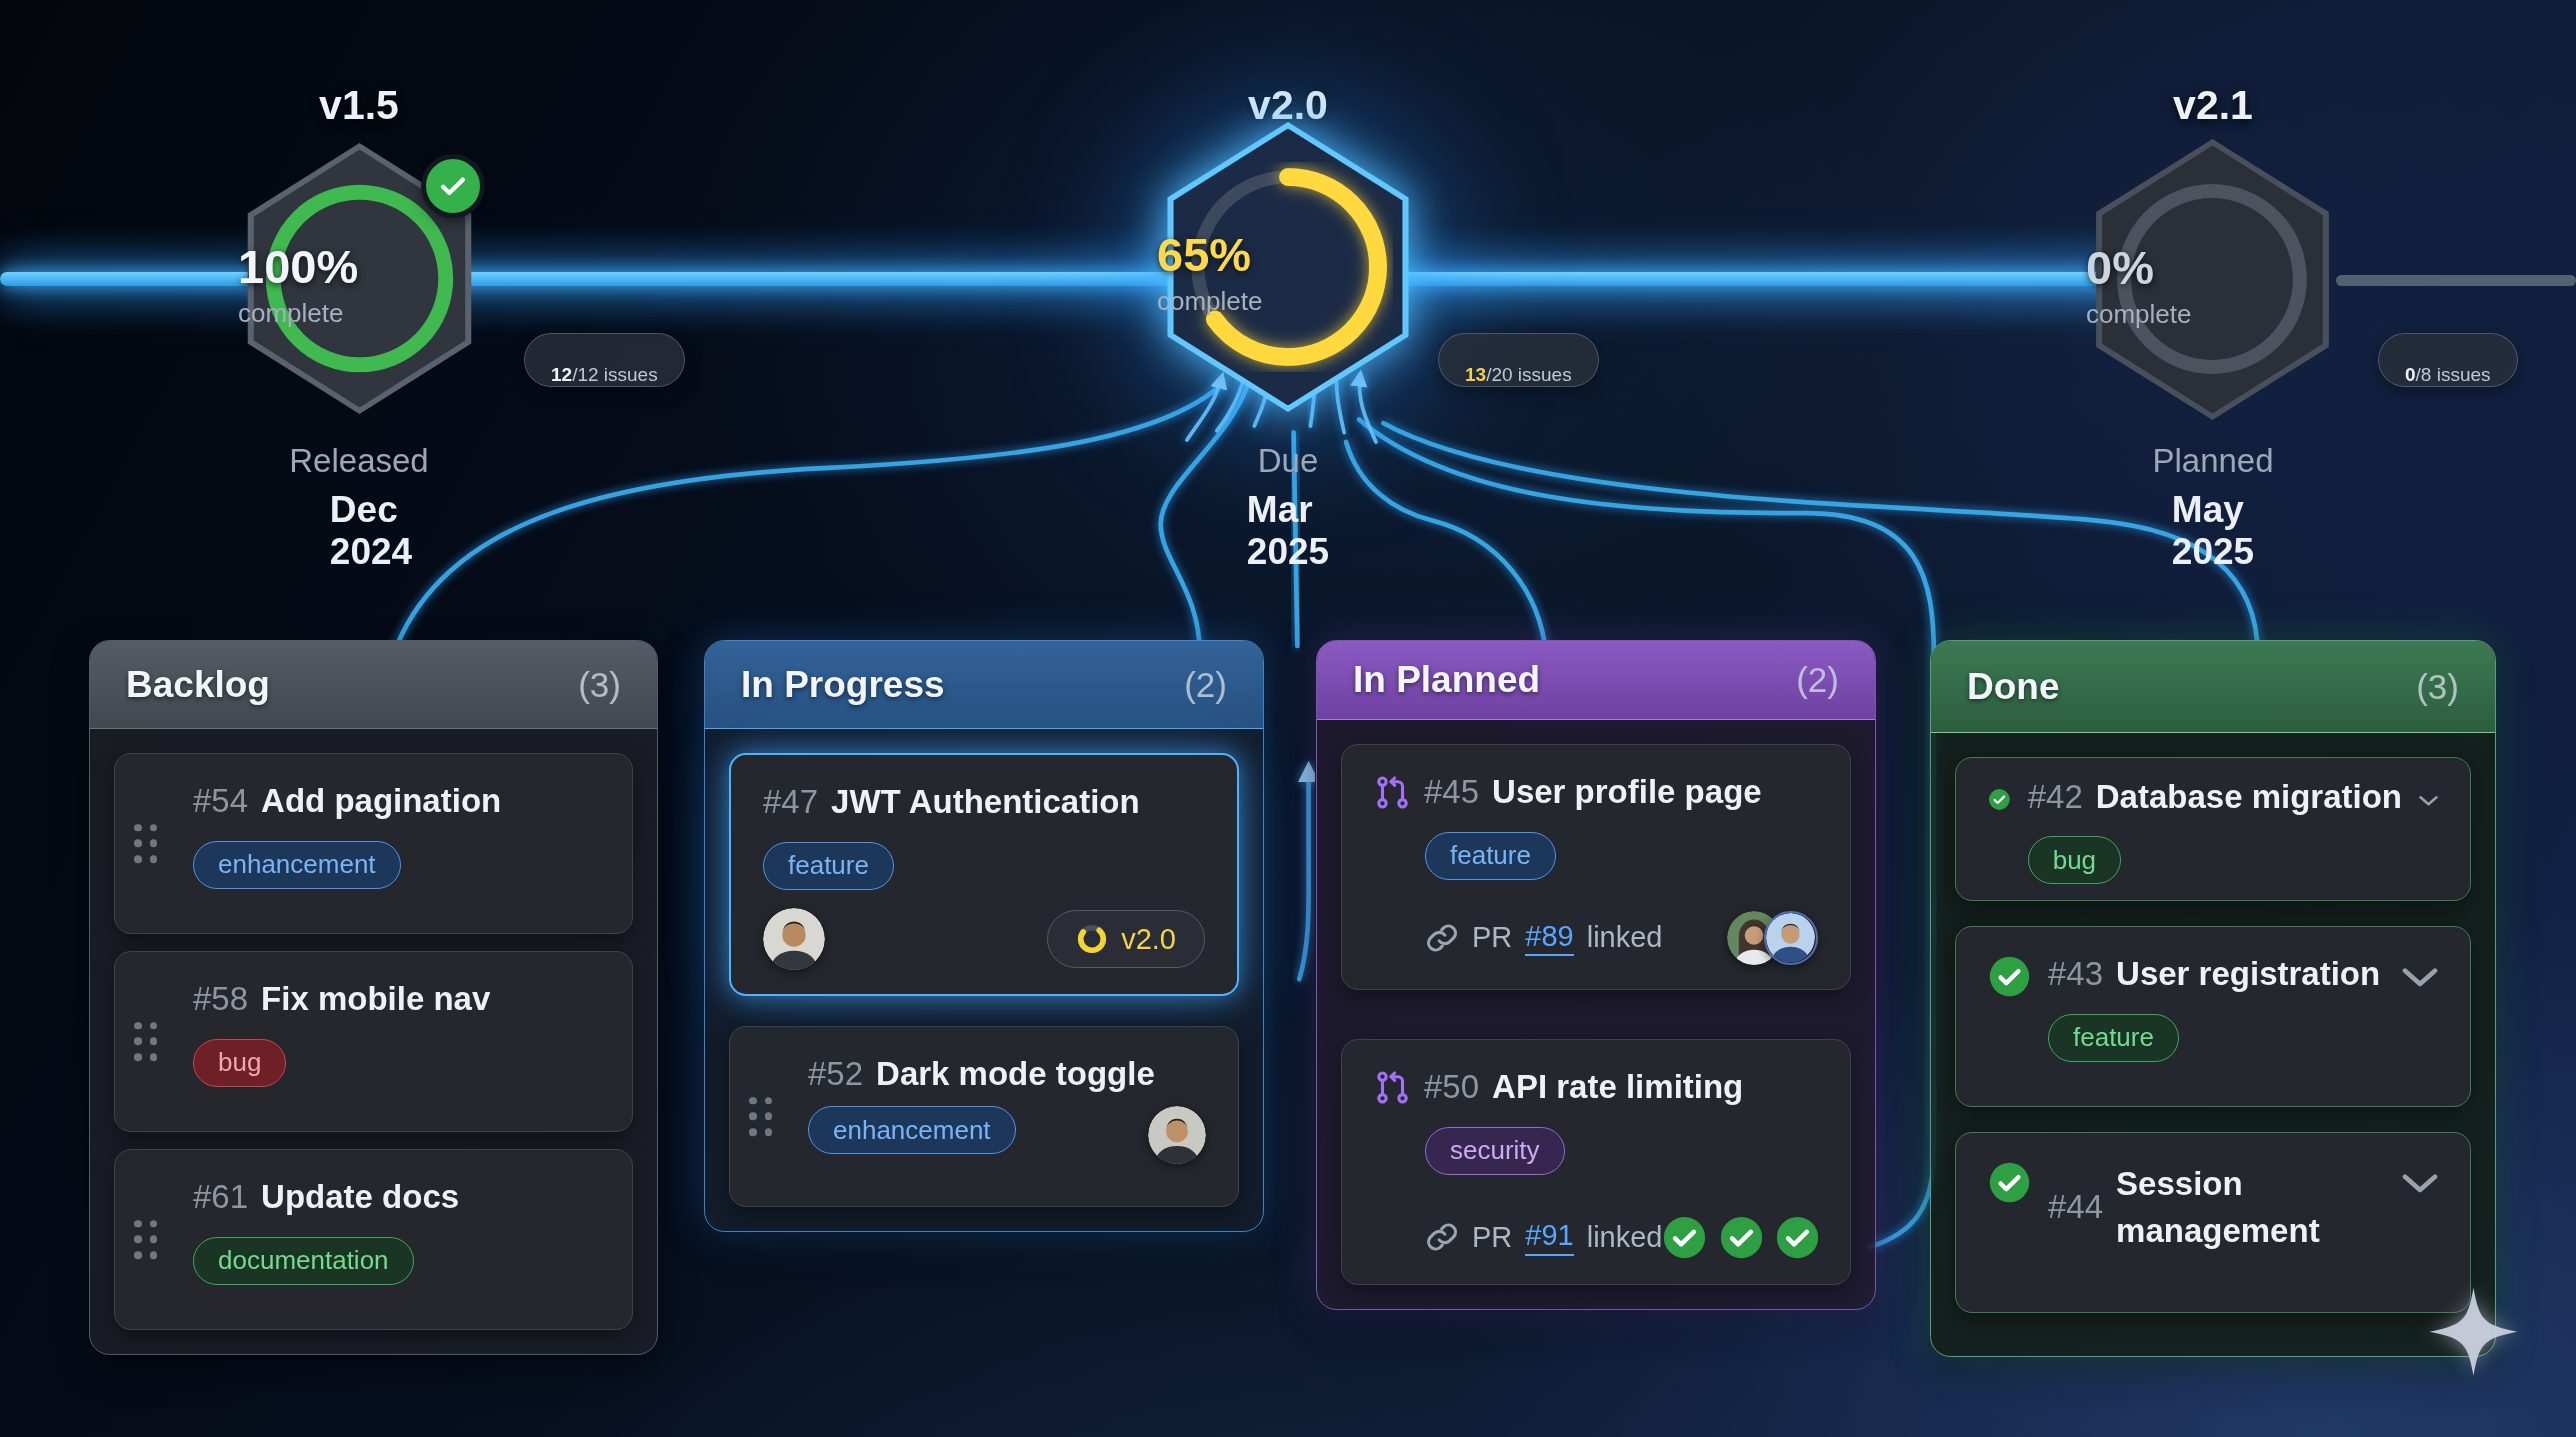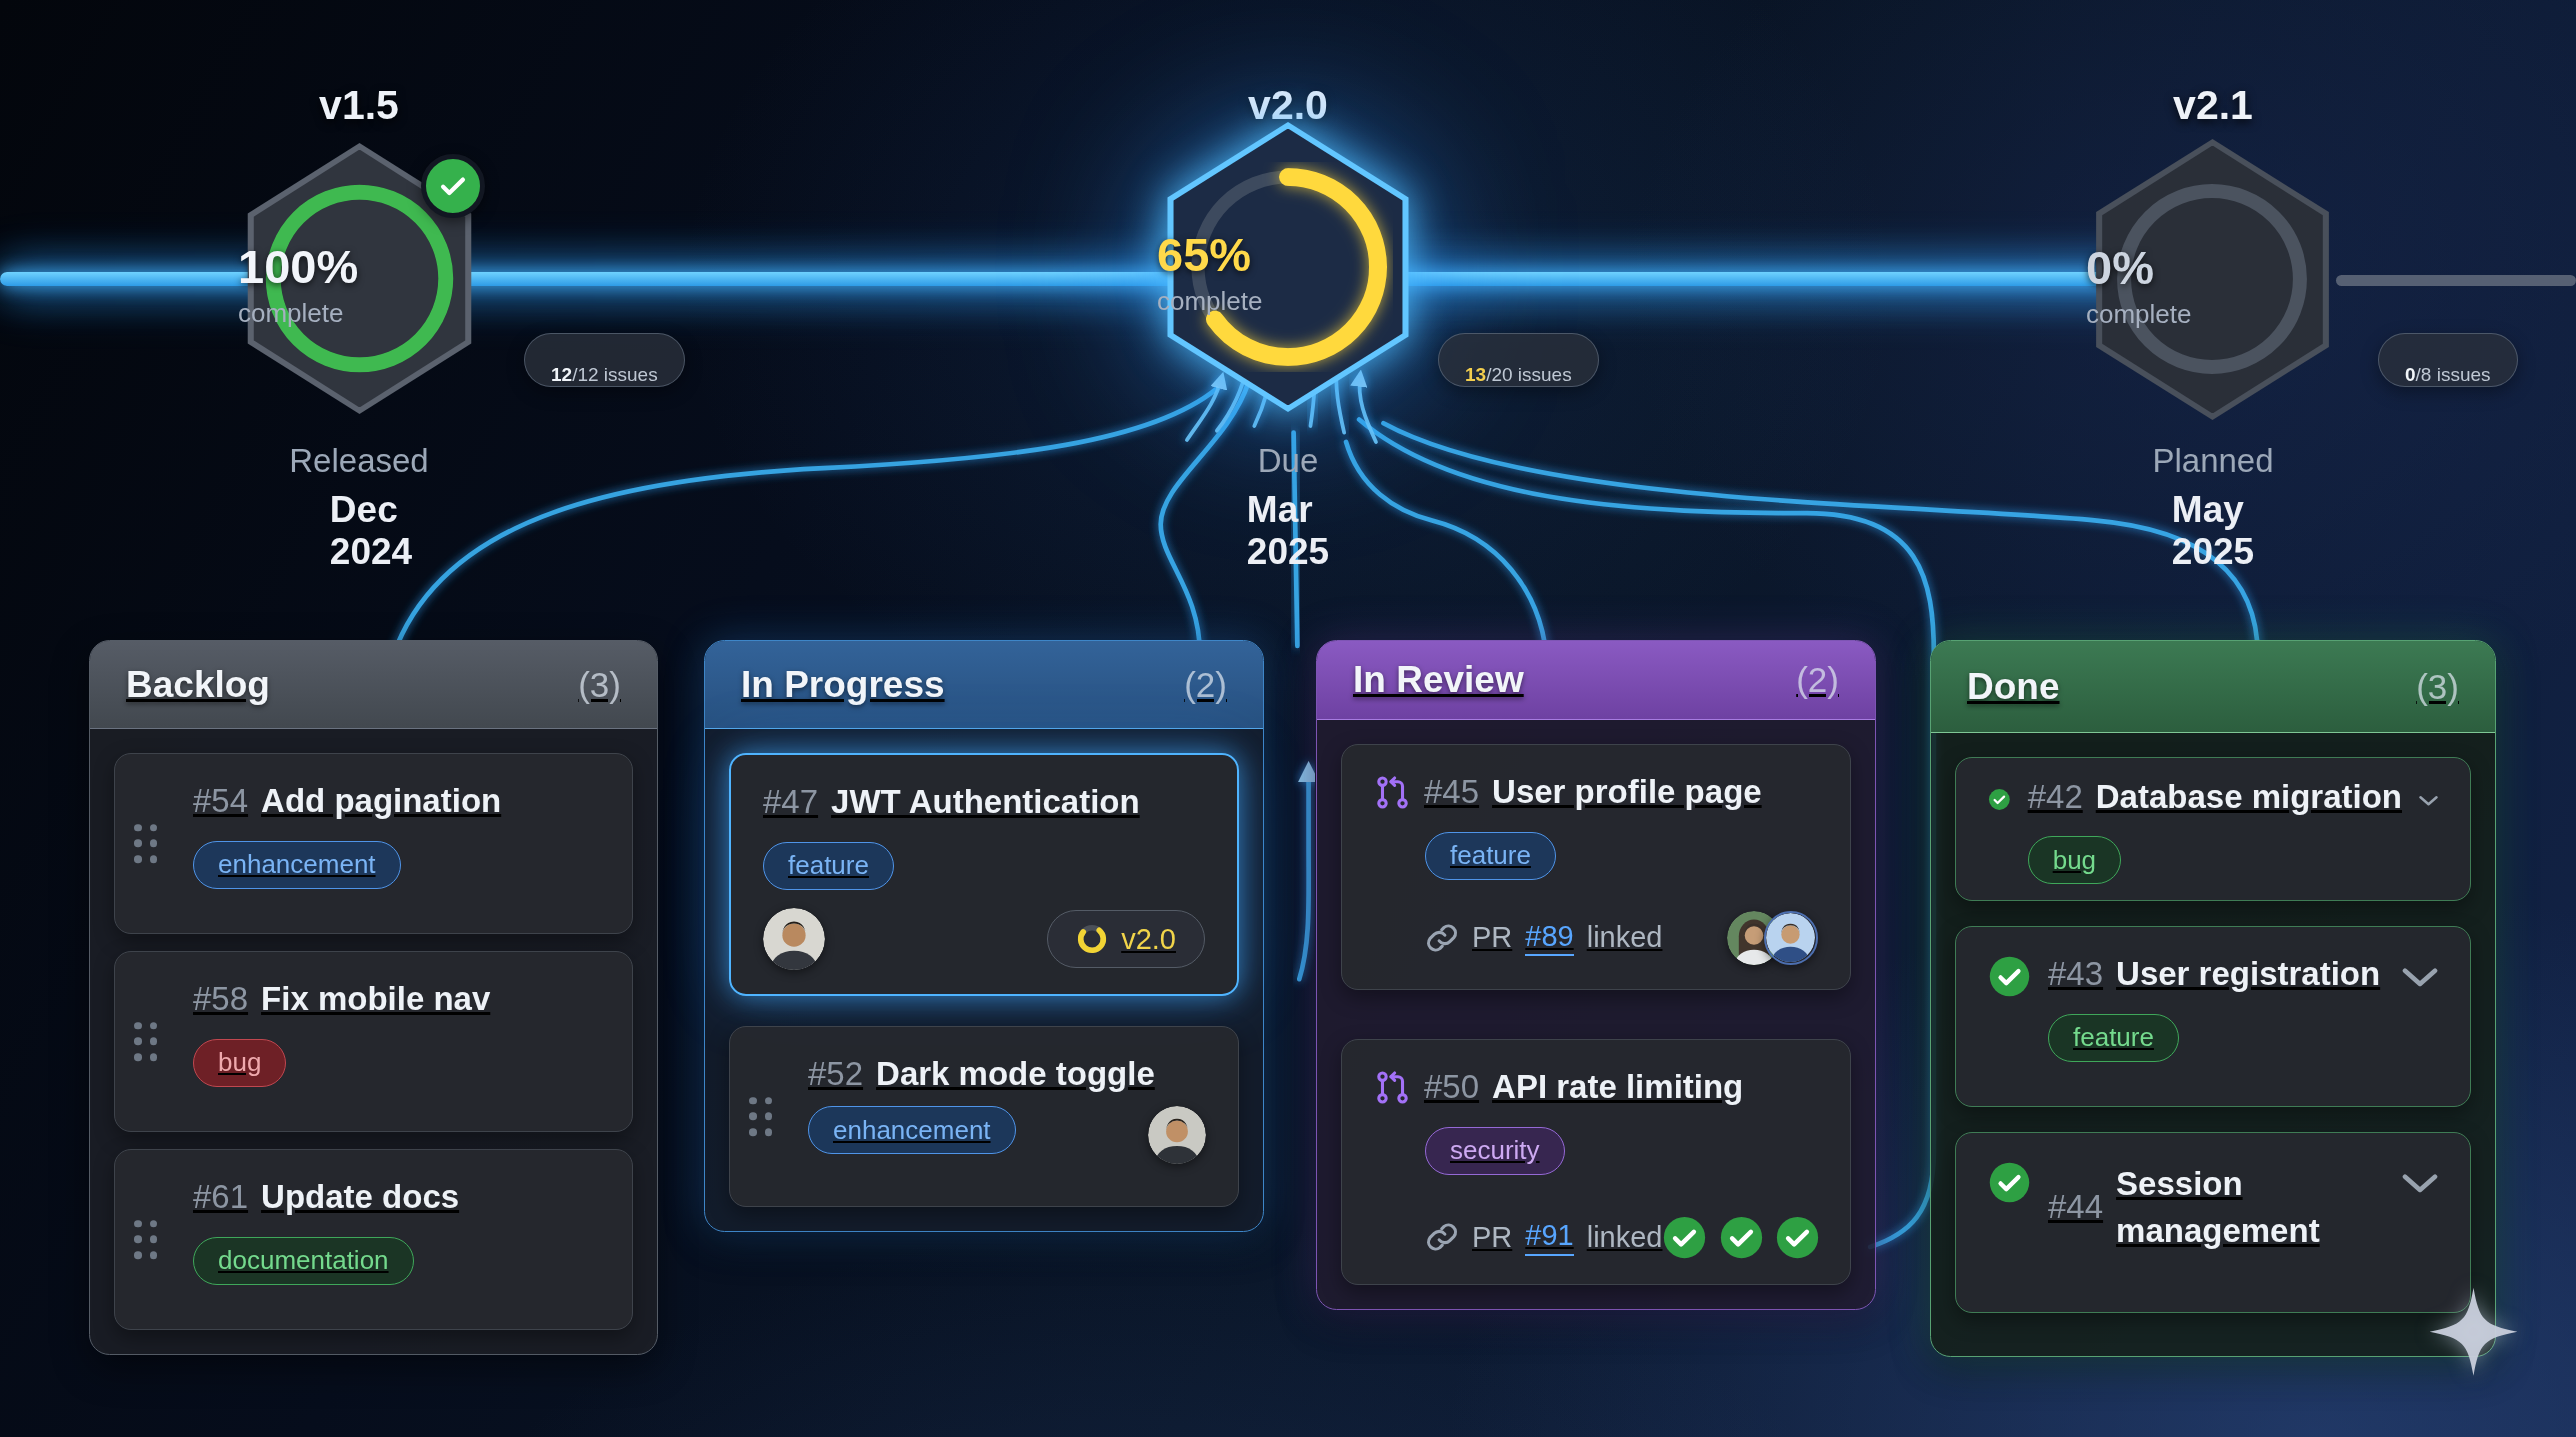--- a/index.html
+++ b/index.html
@@ -52,21 +52,21 @@
   .issues-pill { position:absolute; height:54px; padding:0 26px; border-radius:28px;
      background:rgba(41,47,59,.8); border:1.9px solid rgba(112,124,142,.55);
      display:flex; align-items:flex-end; font-size:19px; color:#bfc8d4; white-space:nowrap;
      box-shadow:0 5.6px 17px rgba(0,0,0,.35); }
   .issues-pill .done { font-weight:700; color:#f1f5f9; }
   .issues-pill.active .done { color:#f3cf4e; }
   .ms-line1 { position:absolute; transform:translateX(-50%); font-size:33px; color:#9ca8b8; }
   .ms-line2 { position:absolute; transform:translateX(-50%); font-size:37px; font-weight:600; color:#eceff5; }
 
   
-  .col { position:absolute; border-radius:20.6px; border:1.9px solid; display:flex; flex-direction:column;text-decoration:underline; }
+  .col { position:absolute; border-radius:20.6px; border:1.9px solid; display:flex; flex-direction:column; }
   .col-header { height:92px; border-radius:19px 19px 0 0; display:flex; align-items:center;
      justify-content:space-between; padding:0 36px; border-bottom:1.9px solid; }
   .col-title { font-size:37px; font-weight:700; color:#f2f5f9; text-shadow:0 1.9px 5.6px rgba(0,0,0,.5); }
   .col-count { font-size:35px; color:rgba(222,230,240,.72); }
   .col-body { flex:1; padding:24px; }
 
   .col-backlog { background:rgba(29,32,38,.86); border-color:#555c66; box-shadow:0 13px 37px rgba(0,0,0,.45); }
   .col-backlog .col-header { background:linear-gradient(180deg,#565c66,#42484f); border-bottom-color:#6a7280; }
 
   .col-progress { background:rgba(20,30,44,.88); border-color:#3e86c8;
@@ -345,21 +345,21 @@
                 </g>
               </svg>
           </div>
         </div>
       </div>
     </div>
   </div>
 
   <div class="col col-review" style="left:1316px; top:640px; width:560px; height:670px;">
     <div class="col-header">
-      <span class="col-title">In Review</span>
+      <span class="col-title">In Planned</span>
       <span class="col-count">(2)</span>
     </div>
     <div class="col-body">
       <div class="card" style="height:246px; margin-bottom:49px;">
         <div class="card-title">
           <svg class="pr-icon-lead" width="37" height="37" viewBox="0 0 24 24">
             <g fill="none" stroke="#a371f7" stroke-width="2" stroke-linecap="round" stroke-linejoin="round">
               <circle cx="5.5" cy="5" r="2.4"></circle>
                 <circle cx="5.5" cy="19" r="2.4"></circle>
                 <line x1="5.5" y1="7.6" x2="5.5" y2="16.4"></line>

